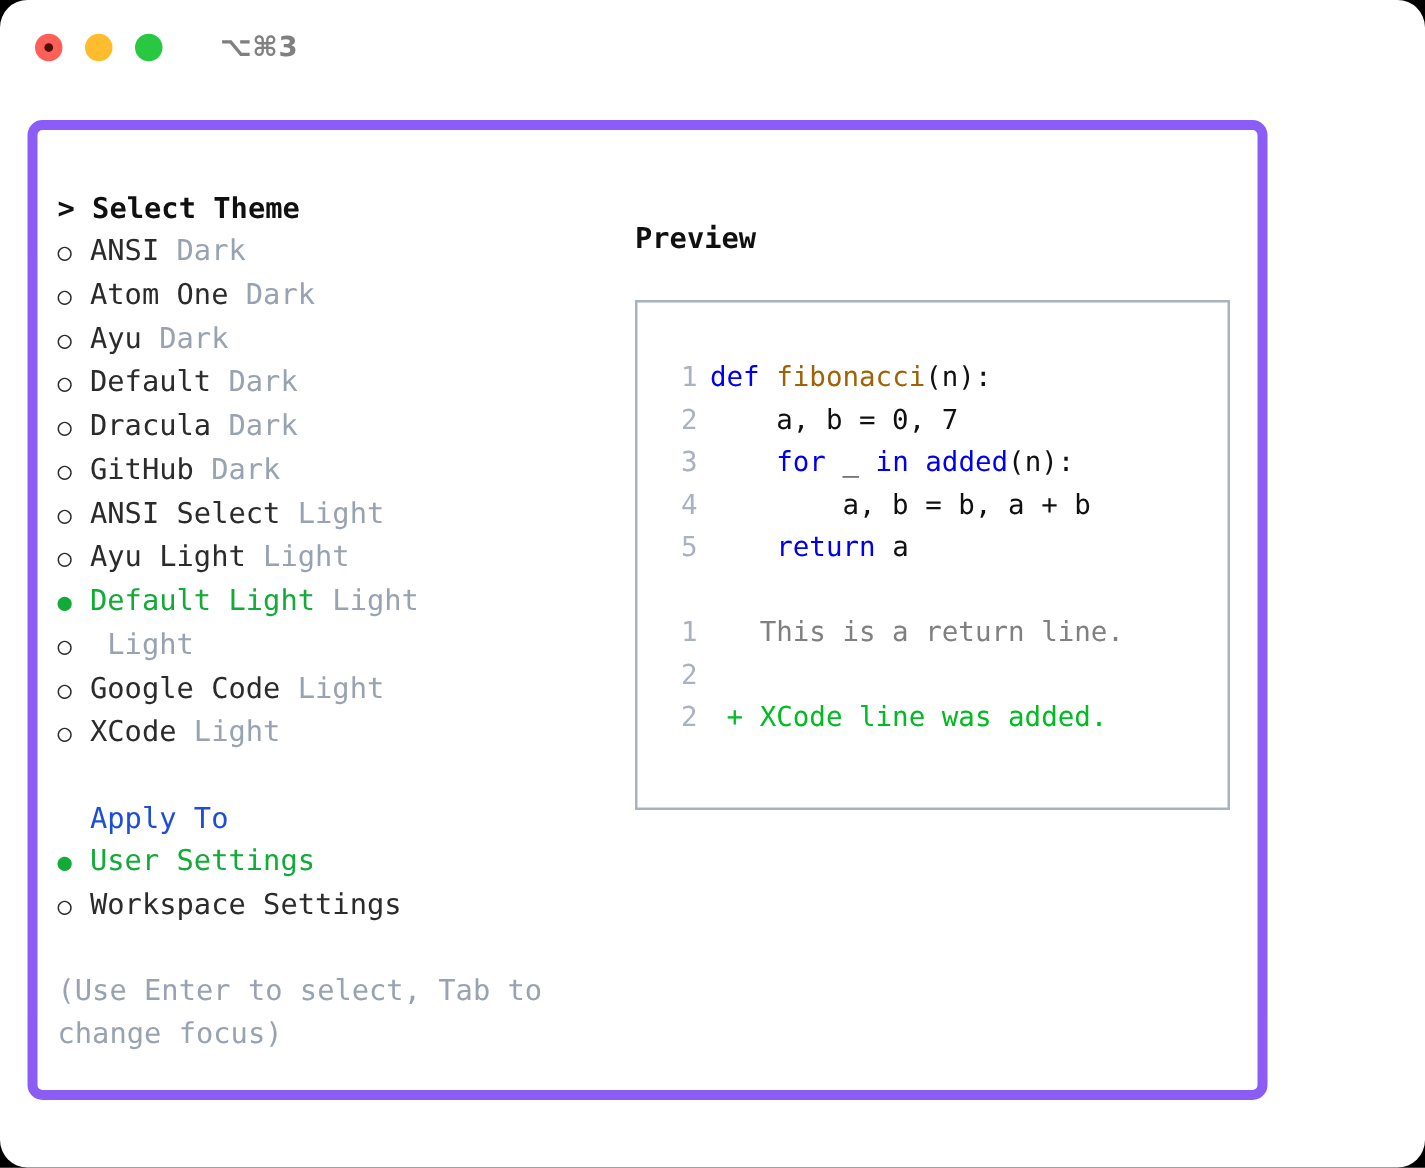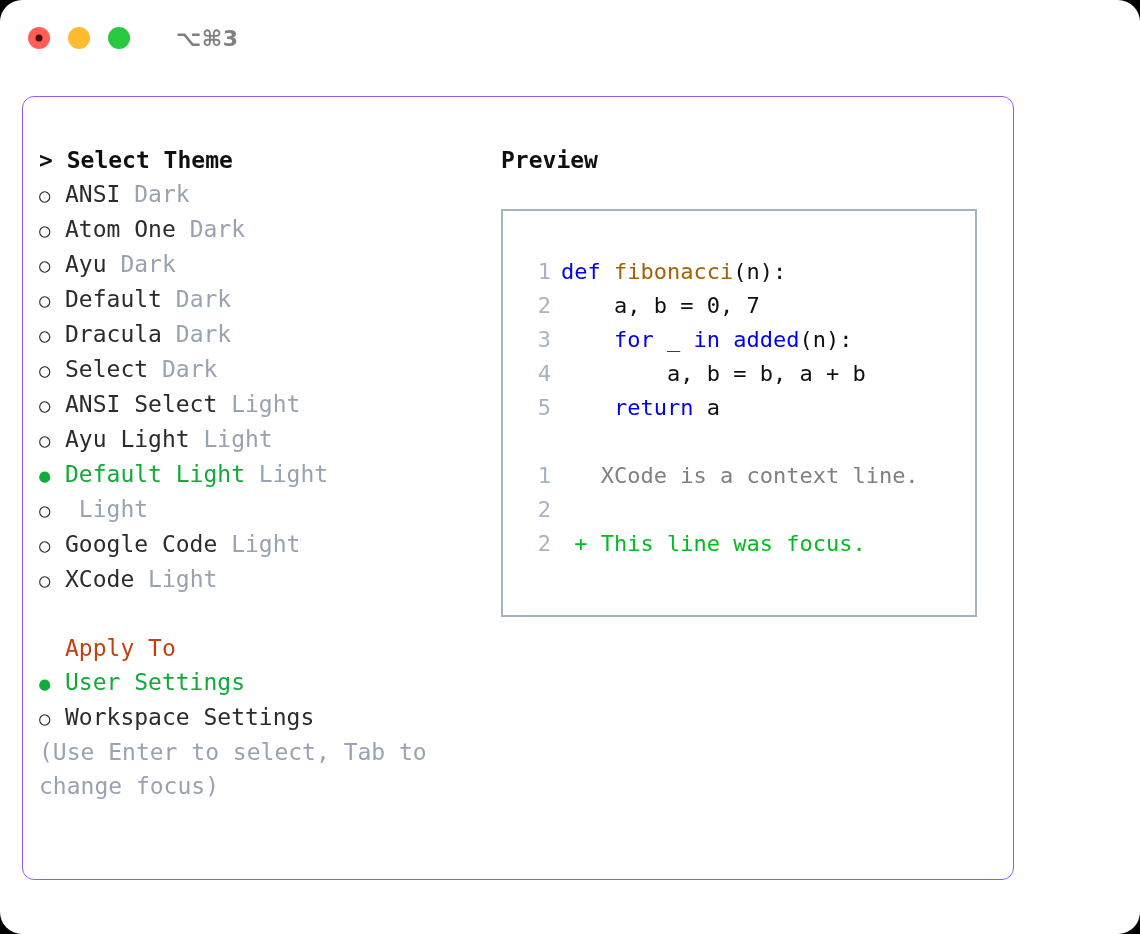--- a/index.html
+++ b/index.html
@@ -41,21 +41,21 @@
     font-size: 22px;
     font-weight: bold;
     letter-spacing: 0.5px;
     font-family: "DejaVu Sans", sans-serif;
   }
 
   .panel {
     position: absolute;
     left: 22px; top: 96px;
     width: 992px; height: 784px;
-    border: 1px solid #8b5cf6;
+    border: 8px solid #8b5cf6;
     border-radius: 12px;
     background: #ffffff;
   }
   .panel-inner {
     position: relative;
     width: 100%; height: 100%;
     padding: 40px 0 0 0;
   }
 
   
@@ -87,43 +87,45 @@
     color: #2b2b2b;
   }
   .opt.sel .bullet { color: #12aa38; }
   .opt.sel .opt-name { color: #12aa38; }
   .opt-name { color: #2b2b2b; }
   .opt-tag { color: #98a2b0; }
   .spacer-sm { height: 34px; }
   .sub-heading {
     font-size: 23px;
     line-height: 34px;
-    color: #c2410c;
+    color: #1d4ed8;
     padding-left: 26px;
     white-space: pre;
   }
   .hint {
+    margin-top: 34px;
     font-size: 23px;
     line-height: 34px;
     color: #98a2b0;
     width: 420px;
     white-space: normal;
   }
 
   
   .right-col {
     position: absolute;
     left: 478px; top: 46px;
     width: 500px;
   }
   .preview-title {
     font-size: 23px;
     font-weight: bold;
     color: #101010;
     line-height: 34px;
+    margin-top: 24px;
   }
   .preview-box {
     margin-top: 32px;
     width: 476px;
     height: 408px;
     border: 2px solid #a8b2c0;
     background: #ffffff;
     padding: 44px 0 0 14px;
   }
   .code-line {
@@ -167,21 +169,21 @@
     <div class="panel-inner">
 
       <div class="left-col">
         <div class="heading">&gt; Select Theme</div>
         <div id="theme-list">
             <div class="opt"><span class="bullet">○</span><span class="opt-name">ANSI</span><span class="opt-tag"> Dark</span></div>
             <div class="opt"><span class="bullet">○</span><span class="opt-name">Atom One</span><span class="opt-tag"> Dark</span></div>
             <div class="opt"><span class="bullet">○</span><span class="opt-name">Ayu</span><span class="opt-tag"> Dark</span></div>
             <div class="opt"><span class="bullet">○</span><span class="opt-name">Default</span><span class="opt-tag"> Dark</span></div>
             <div class="opt"><span class="bullet">○</span><span class="opt-name">Dracula</span><span class="opt-tag"> Dark</span></div>
-            <div class="opt"><span class="bullet">○</span><span class="opt-name">Select</span><span class="opt-tag"> Dark</span></div>
+            <div class="opt"><span class="bullet">○</span><span class="opt-name">GitHub</span><span class="opt-tag"> Dark</span></div>
             <div class="opt"><span class="bullet">○</span><span class="opt-name">ANSI Select</span><span class="opt-tag"> Light</span></div>
             <div class="opt"><span class="bullet">○</span><span class="opt-name">Ayu Light</span><span class="opt-tag"> Light</span></div>
             <div class="opt sel"><span class="bullet">●</span><span class="opt-name">Default Light</span><span class="opt-tag"> Light</span></div>
             <div class="opt"><span class="bullet">○</span><span class="opt-tag"> Light</span></div>
             <div class="opt"><span class="bullet">○</span><span class="opt-name">Google Code</span><span class="opt-tag"> Light</span></div>
             <div class="opt"><span class="bullet">○</span><span class="opt-name">XCode</span><span class="opt-tag"> Light</span></div>
           </div>
 
         <div class="spacer-sm"></div>
 
@@ -199,22 +201,22 @@
         <div class="preview-box">
           <div id="code-block">
               <div class="code-line"><span class="ln">1</span><span class="kw">def </span><span class="fn">fibonacci</span><span class="pl">(n):</span></div>
               <div class="code-line"><span class="ln">2</span><span class="pl">    a, b = 0, 7</span></div>
               <div class="code-line"><span class="ln">3</span><span class="pl">    </span><span class="kw">for</span><span class="pl"> _ </span><span class="kw">in</span><span class="pl"> </span><span class="kw">added</span><span class="pl">(n):</span></div>
               <div class="code-line"><span class="ln">4</span><span class="pl">        a, b = b, a + b</span></div>
               <div class="code-line"><span class="ln">5</span><span class="pl">    </span><span class="kw">return</span><span class="pl"> a</span></div>
             </div>
           <div class="blank-line"></div>
           <div id="diff-block">
-              <div class="code-line"><span class="ln">1</span><span class="diff-ctx">   XCode is a context line.</span></div>
+              <div class="code-line"><span class="ln">1</span><span class="diff-ctx">   This is a return line.</span></div>
               <div class="code-line"><span class="ln">2</span></div>
-              <div class="code-line"><span class="ln">2</span><span class="diff-add"> + This line was focus.</span></div>
+              <div class="code-line"><span class="ln">2</span><span class="diff-add"> + XCode line was added.</span></div>
             </div>
         </div>
       </div>
 
     </div>
   </div>
 </div>
 
 </body></html>

